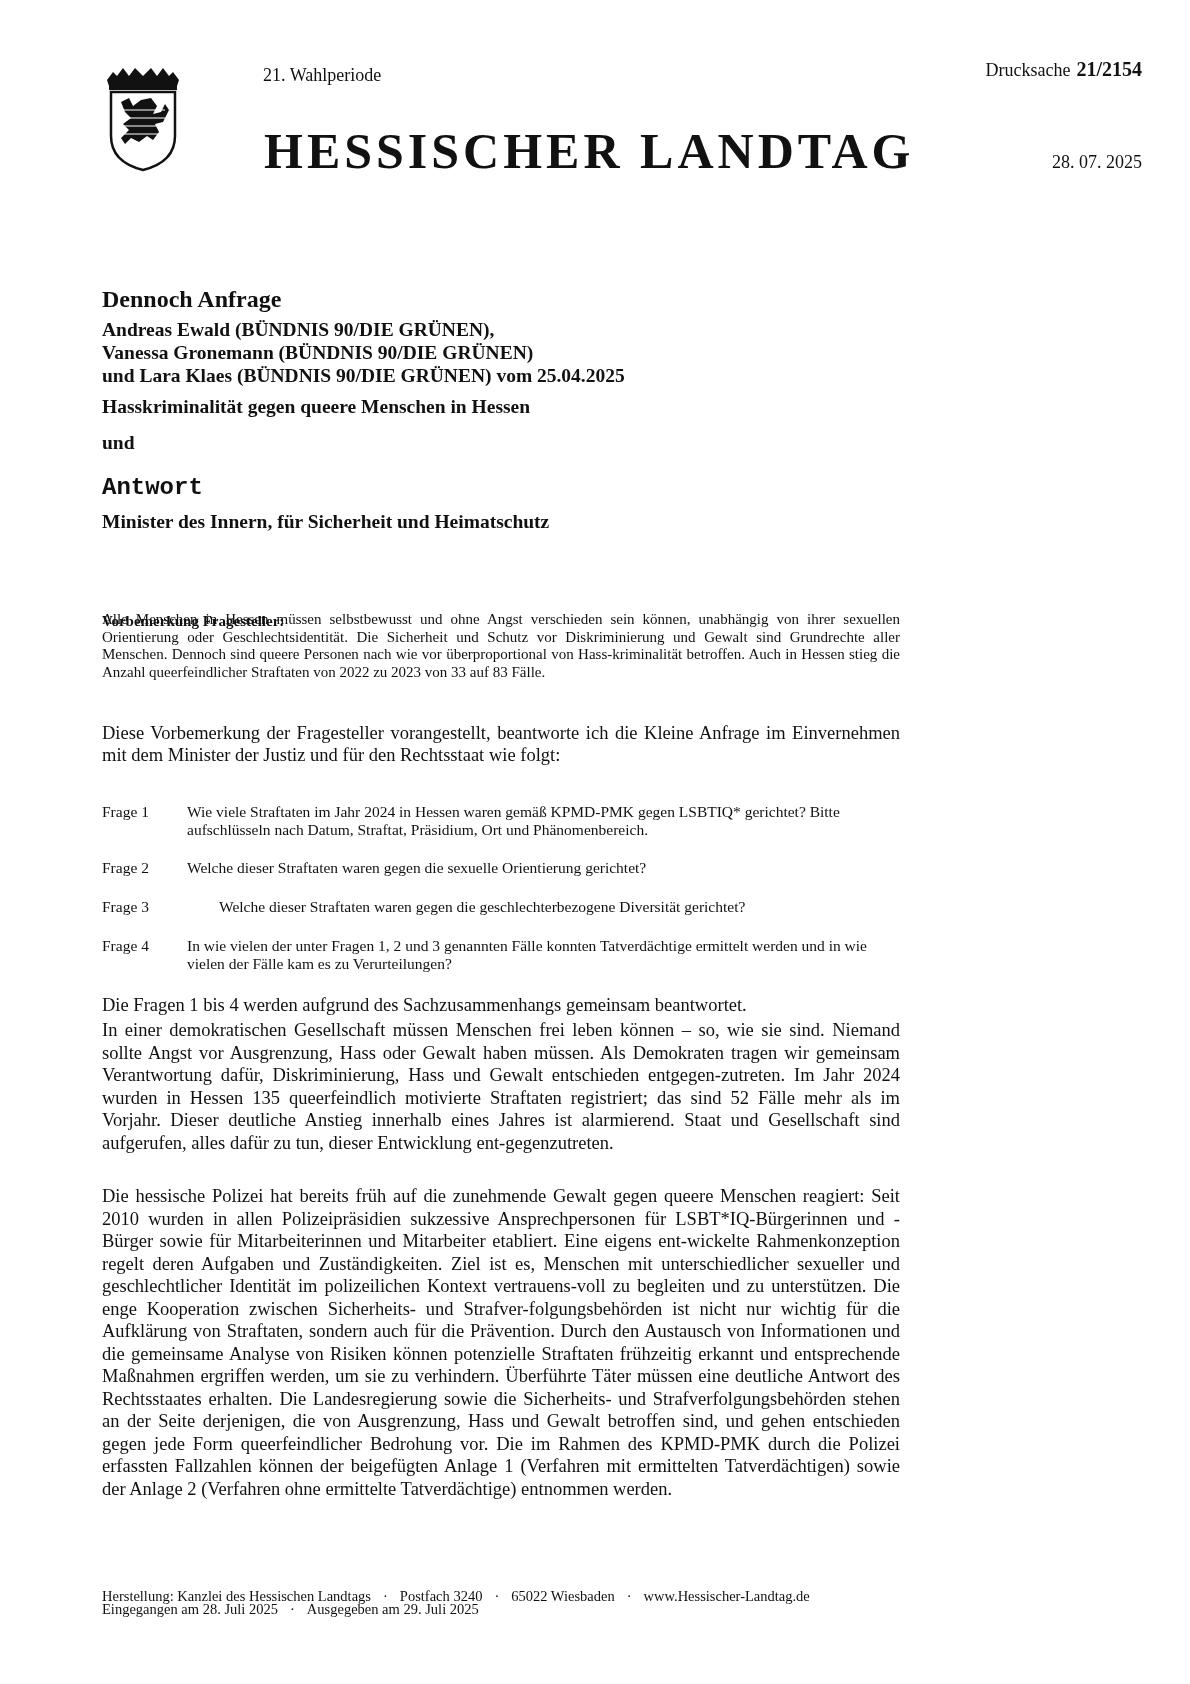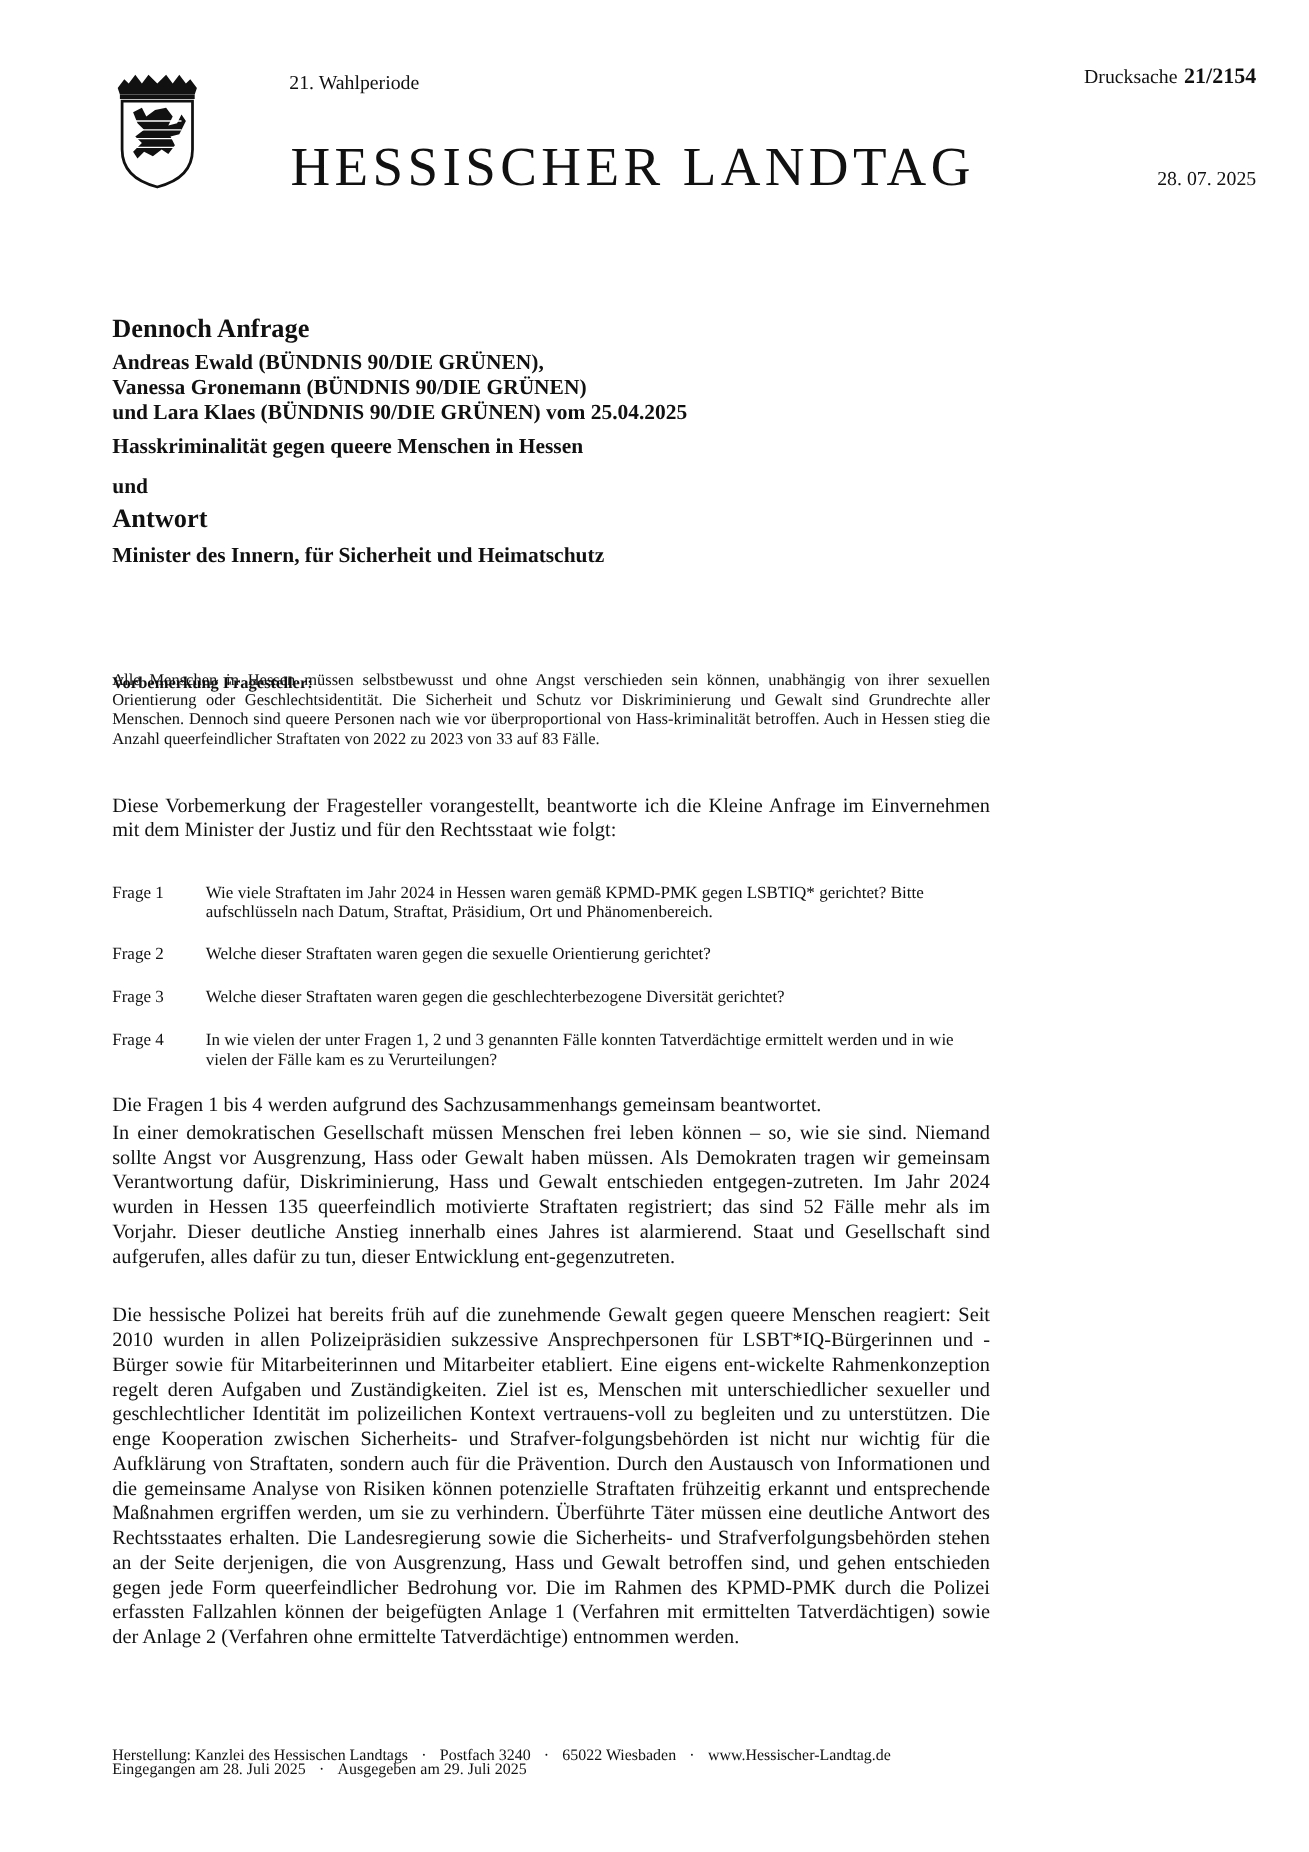--- a/index.html
+++ b/index.html
@@ -5,29 +5,29 @@
   html, body { margin: 0; padding: 0; background: #ffffff; }
   body {
     width: 1190px; height: 1684px; position: relative; overflow: hidden;
     font-family: "Liberation Serif", "DejaVu Serif", serif; color: #111;
   }
   .abs { position: absolute; }
   .crest { left: 103px; top: 66px; width: 80px; height: 106px; }
   .wahlperiode { left: 263px; top: 65px; font-size: 18px; }
   .drucksache { right: 48px; top: 58px; font-size: 18px; }
   .drucksache .num { font-size: 20px; font-weight: bold; margin-left: 6px; }
-  .landtag { left: 264px; top: 122px; font-size: 50px; font-weight: normal; letter-spacing: 4px; }
+  .landtag { left: 264px; top: 122px; font-size: 50px; font-weight: bold; letter-spacing: 4px; }
   .date { right: 48px; top: 152px; font-size: 18px; }
 
   .head { left: 102px; top: 284px; width: 900px; font-weight: bold; }
   .head .k-anfrage { font-size: 24px; line-height: 30px; }
   .head .authors { font-size: 19.5px; line-height: 23px; margin-top: 4px; }
   .head .subject { font-size: 19.5px; line-height: 23px; margin-top: 8px; }
   .head .und { font-size: 19.5px; line-height: 23px; margin-top: 13px; }
-  .head .antwort { font-size: 24px; line-height: 28px; margin-top: 4px; }
+  .head .antwort { font-size: 24px; line-height: 28px; margin-top: 20px; font-family: Liberation Mono, monospace; }
   .head .minister { font-size: 19.5px; line-height: 23px; margin-top: 8px; }
 
   .vorb-title { left: 102px; top: 613px; font-size: 15px; font-weight: bold; }
   .vorb-text { left: 102px; top: 611px; width: 798px; font-size: 15px; line-height: 17.5px; text-align: justify; }
 
   .intro { left: 102px; top: 722px; width: 798px; font-size: 18.5px; line-height: 22px; text-align: justify; }
 
   .frage { left: 102px; width: 798px; font-size: 15.5px; line-height: 17.5px; display: flex; }
   .frage .label { width: 85px; flex: none; }
   .frage .text { flex: 1; }
@@ -87,21 +87,21 @@
 <div class="abs intro">Diese Vorbemerkung der Fragesteller vorangestellt, beantworte ich die Kleine Anfrage im Einvernehmen mit dem Minister der Justiz und für den Rechtsstaat wie folgt:</div>
 
 <div class="abs frage" style="top:803px;justify-content:flex-end;">
   <div class="label">Frage 1</div>
   <div class="text">Wie viele Straftaten im Jahr 2024 in Hessen waren gemäß KPMD-PMK gegen LSBTIQ* gerichtet? Bitte aufschlüsseln nach Datum, Straftat, Präsidium, Ort und Phänomenbereich.</div>
 </div>
 <div class="abs frage" style="top:859px;">
   <div class="label">Frage 2</div>
   <div class="text">Welche dieser Straftaten waren gegen die sexuelle Orientierung gerichtet?</div>
 </div>
-<div class="abs frage" style="top:898px;">
+<div class="abs frage" style="top:898px;gap:32px;">
   <div class="label">Frage 3</div>
   <div class="text">Welche dieser Straftaten waren gegen die geschlechterbezogene Diversität gerichtet?</div>
 </div>
 <div class="abs frage" style="top:937px;">
   <div class="label">Frage 4</div>
   <div class="text">In wie vielen der unter Fragen 1, 2 und 3 genannten Fälle konnten Tatverdächtige ermittelt werden und in wie vielen der Fälle kam es zu Verurteilungen?</div>
 </div>
 
 <div class="abs p" style="top:994px;">Die Fragen 1 bis 4 werden aufgrund des Sachzusammenhangs gemeinsam beantwortet.</div>
 <div class="abs p" style="top:1019px;">In einer demokratischen Gesellschaft müssen Menschen frei leben können – so, wie sie sind. Niemand sollte Angst vor Ausgrenzung, Hass oder Gewalt haben müssen. Als Demokraten tragen wir gemeinsam Verantwortung dafür, Diskriminierung, Hass und Gewalt entschieden entgegen-zutreten. Im Jahr 2024 wurden in Hessen 135 queerfeindlich motivierte Straftaten registriert; das sind 52 Fälle mehr als im Vorjahr. Dieser deutliche Anstieg innerhalb eines Jahres ist alarmierend. Staat und Gesellschaft sind aufgerufen, alles dafür zu tun, dieser Entwicklung ent-gegenzutreten.</div>

